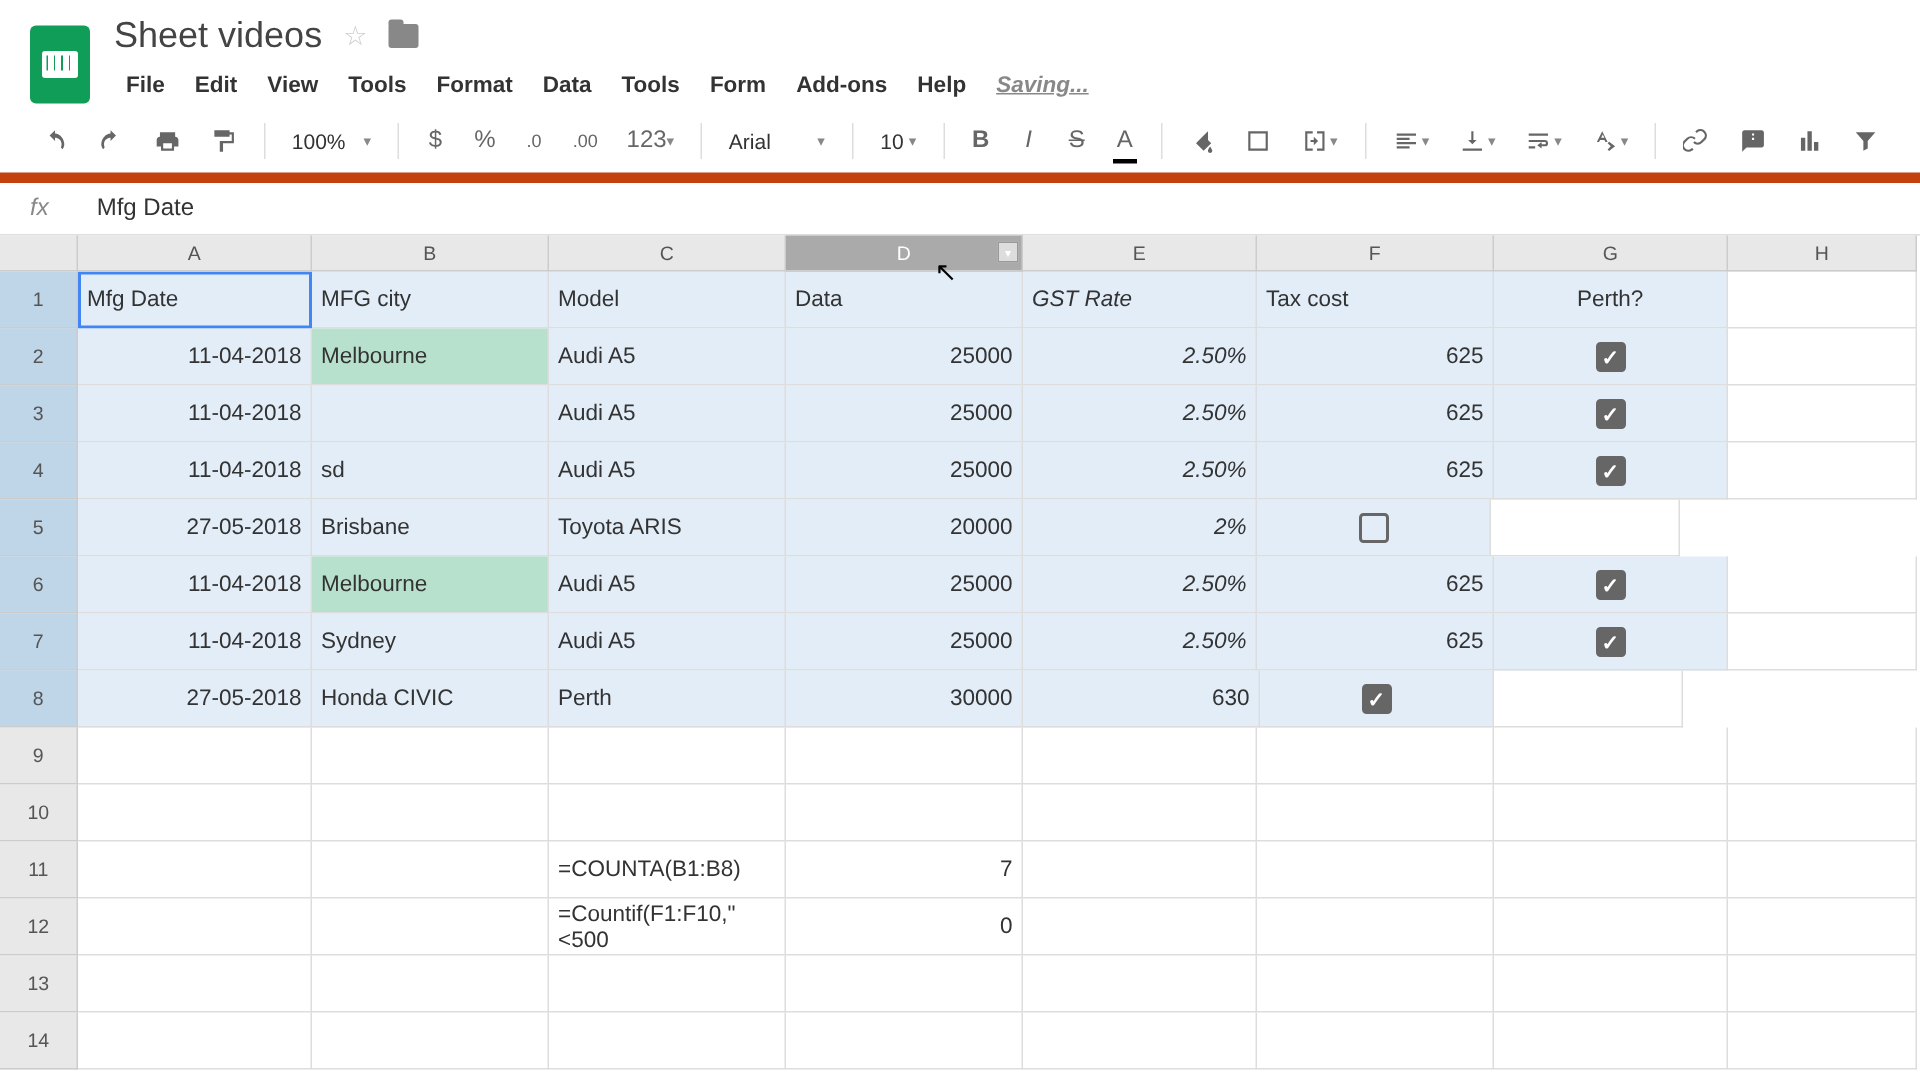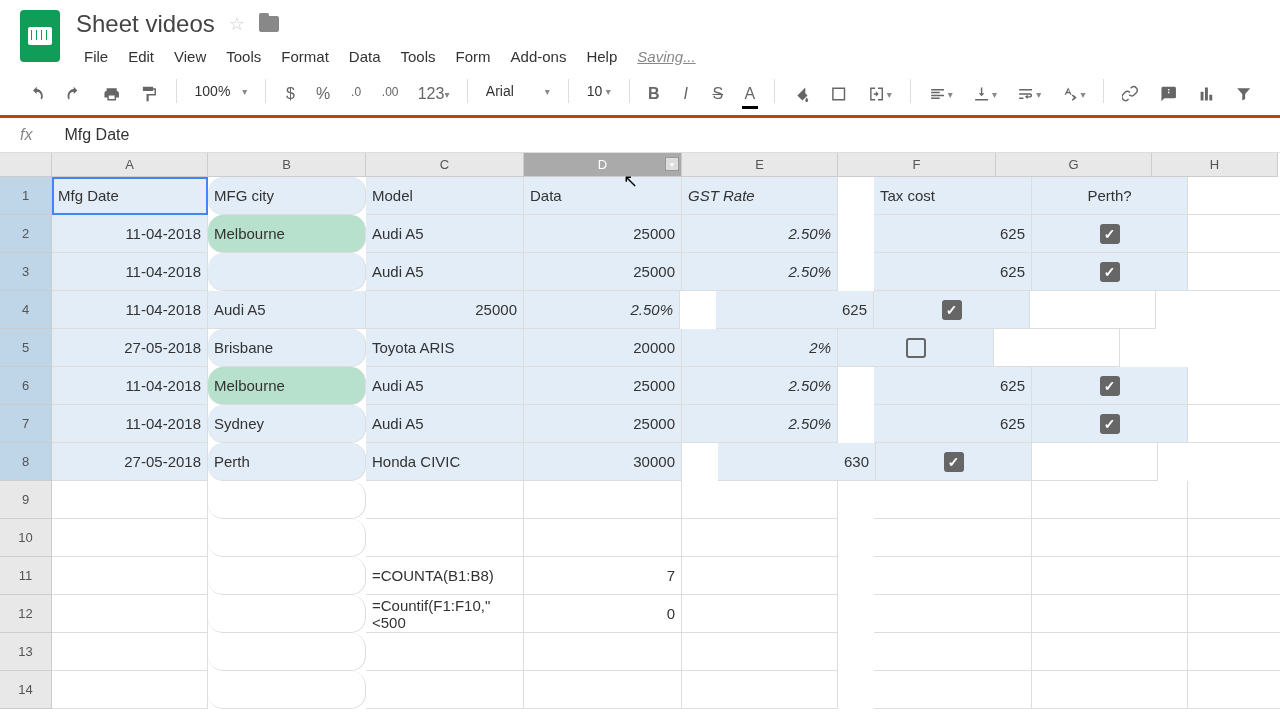--- a/index.html
+++ b/index.html
@@ -1,36 +1,36 @@
 <!DOCTYPE html>
 <html><head>
 <meta charset="utf-8">
 <style>
 * { margin: 0; padding: 0; box-sizing: border-box; font-family: Arial, sans-serif; }
 body { background: #fff; width: 1280px; height: 720px; overflow: hidden; }
 
 
-.header { display: flex; align-items: flex-start; padding: 10px 20px 4px 20px; gap: 16px; }
+.header { display: flex; align-items: flex-end; padding: 10px 20px 4px 20px; gap: 16px; }
 .logo { width: 40px; height: 52px; background: #0f9d58; border-radius: 4px; position: relative; display: flex; align-items: center; justify-content: center; }
 .logo::before { content: ''; position: absolute; width: 24px; height: 18px; background: #fff; border-radius: 2px; }
 .logo::after { content: ''; position: absolute; top: 20px; left: 11px; width: 18px; height: 10px;
   background: linear-gradient(to right, #0f9d58 0 1px, #fff 1px 5px, #0f9d58 5px 6px, #fff 6px 10px, #0f9d58 10px 11px, #fff 11px 15px, #0f9d58 15px 16px, #fff 16px 18px);
 }
 .title-row { display: flex; align-items: center; gap: 14px; }
 .doc-title { font-size: 24px; color: #444; }
 .star-icon { color: #ccc; font-size: 18px; }
 .folder-icon { width: 20px; height: 16px; background: #888; border-radius: 2px; position: relative; }
 .folder-icon::before { content: ''; position: absolute; top: -3px; left: 0; width: 10px; height: 4px; background: #888; border-radius: 2px 2px 0 0; }
 
-.menubar { display: flex; gap: 4px; margin-top: 6px; font-size: 15px; color: #333; }
+.menubar { display: flex; gap: 4px; margin-top: 6px; font-size: 15px; color: #333; font-weight: bold; }
 .menubar span { padding: 4px 8px; cursor: pointer; }
 .saving { color: #888; text-decoration: underline; font-style: italic; }
 
 
-.toolbar { display: flex; align-items: flex-start; padding: 6px 20px; border-bottom: 3px solid #c2410c; gap: 4px; }
+.toolbar { display: flex; align-items: center; padding: 6px 20px; border-bottom: 7px solid #c2410c; gap: 4px; }
 .tb-sep { width: 1px; height: 24px; background: #ddd; margin: 0 6px; }
 .tb-btn { padding: 6px 8px; color: #666; font-size: 16px; cursor: pointer; display: flex; align-items: center; justify-content: center; min-width: 28px; }
 .tb-btn svg { width: 18px; height: 18px; fill: #666; }
 .zoom-select { padding: 4px 8px; font-size: 14px; color: #333; display: flex; align-items: center; gap: 12px; }
 .font-select { padding: 4px 8px; font-size: 14px; color: #333; min-width: 80px; display: flex; align-items: center; justify-content: space-between; }
 .size-select { padding: 4px 8px; font-size: 14px; color: #333; min-width: 40px; display: flex; align-items: center; justify-content: space-between; }
 .caret { font-size: 10px; color: #888; }
 .text-color-btn { position: relative; }
 .text-color-btn::after { content: ''; position: absolute; bottom: 0; left: 6px; right: 6px; height: 3px; background: #000; }
 
@@ -56,25 +56,25 @@
 .col-h.w-d { width: 158px; }
 .col-h.w-e { width: 156px; }
 .col-h.w-f { width: 158px; }
 .col-h.w-g { width: 156px; }
 .col-h.w-h { width: 126px; }
 .col-dd { position: absolute; right: 2px; top: 4px; width: 14px; height: 14px; background: #ddd; border: 1px solid #999; display: flex; align-items: center; justify-content: center; font-size: 8px; }
 
 .row { display: flex; }
 .cell { height: 38px; border-right: 1px solid #ddd; border-bottom: 1px solid #ddd; padding: 0 6px; display: flex; align-items: center; font-size: 15px; color: #333; }
 .cell.w-a { width: 156px; }
-.cell.w-b { width: 158px; border-radius: 15px; }
+.cell.w-b { width: 158px; }
 .cell.w-c { width: 158px; }
 .cell.w-d { width: 158px; }
 .cell.w-e { width: 156px; font-style: italic; }
-.cell.w-f { width: 158px; margin-left: 36px; }
+.cell.w-f { width: 158px; }
 .cell.w-g { width: 156px; justify-content: center; }
 .cell.w-h { width: 126px; }
 .cell.ar { justify-content: flex-end; }
 .cell.sel { background: #e2edf8; }
 .cell.hl { background: #b7e1cd; }
 .cell.active { outline: 2px solid #4285f4; outline-offset: -2px; }
 
 .checkbox { width: 20px; height: 20px; border: 2px solid #666; border-radius: 3px; display: flex; align-items: center; justify-content: center; }
 .checkbox.checked { background: #666; }
 .checkbox.checked::after { content: '✓'; color: #fff; font-size: 14px; font-weight: bold; }
@@ -299,20 +299,21 @@
           <div class="cell w-d sel ar">25000</div>
           <div class="cell w-e sel ar">2.50%</div>
           <div class="cell w-f sel ar">625</div>
           <div class="cell w-g sel">
             <div class="checkbox checked"></div>
           </div>
           <div class="cell w-h"></div>
         </div>
         <div class="row">
           <div class="cell w-a sel ar">11-04-2018</div>
+          <div class="cell w-b sel">sd</div>
           <div class="cell w-c sel">Audi A5</div>
           <div class="cell w-d sel ar">25000</div>
           <div class="cell w-e sel ar">2.50%</div>
           <div class="cell w-f sel ar">625</div>
           <div class="cell w-g sel">
             <div class="checkbox checked"></div>
           </div>
           <div class="cell w-h"></div>
         </div>
         <div class="row">
@@ -345,22 +346,22 @@
           <div class="cell w-d sel ar">25000</div>
           <div class="cell w-e sel ar">2.50%</div>
           <div class="cell w-f sel ar">625</div>
           <div class="cell w-g sel">
             <div class="checkbox checked"></div>
           </div>
           <div class="cell w-h"></div>
         </div>
         <div class="row">
           <div class="cell w-a sel ar">27-05-2018</div>
+          <div class="cell w-c sel">Honda CIVIC</div>
           <div class="cell w-b sel">Perth</div>
-          <div class="cell w-c sel">Honda CIVIC</div>
           <div class="cell w-d sel ar">30000</div>
           <div class="cell w-f sel ar">630</div>
           <div class="cell w-g sel">
             <div class="checkbox checked"></div>
           </div>
           <div class="cell w-h"></div>
         </div>
         <div class="row">
           <div class="cell w-a"></div>
           <div class="cell w-b"></div>

